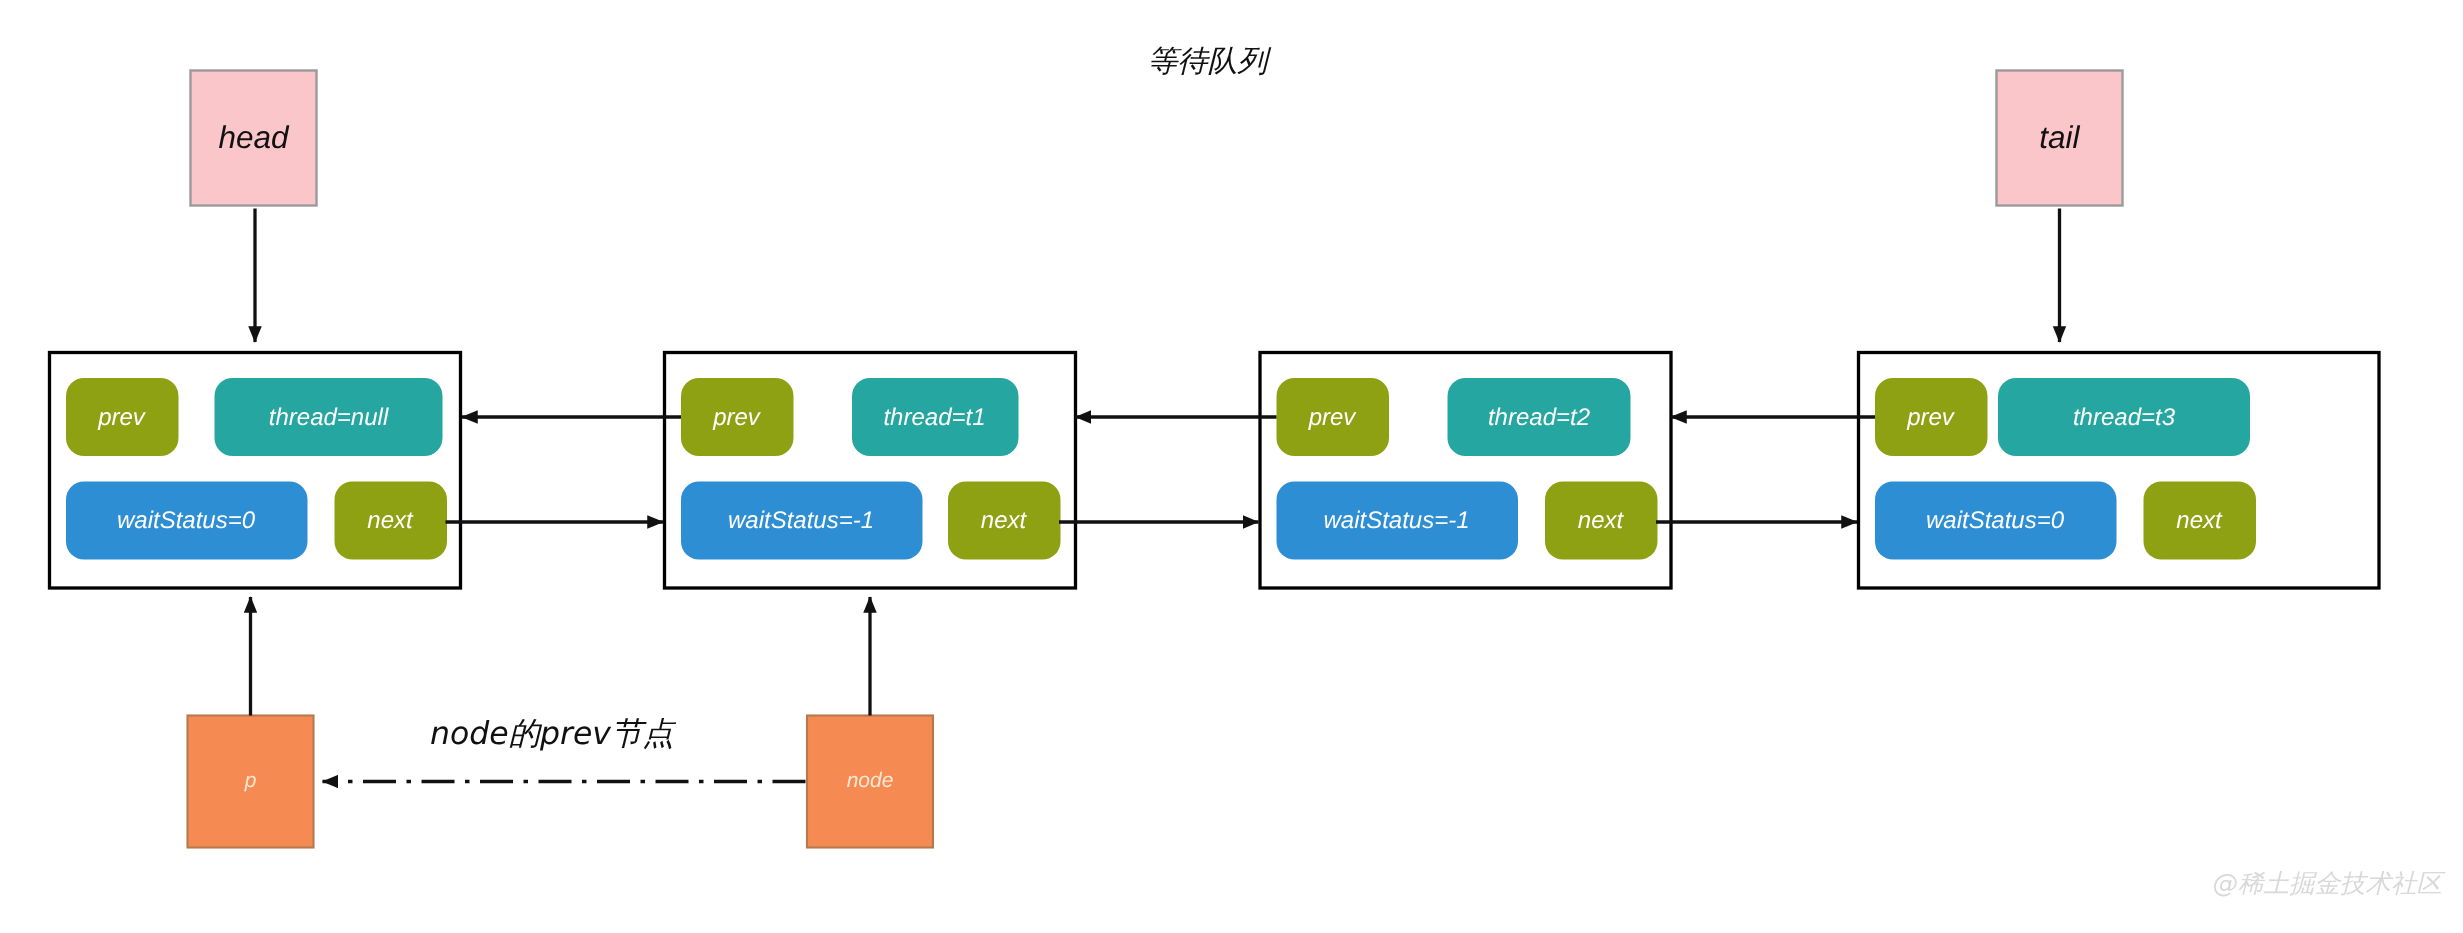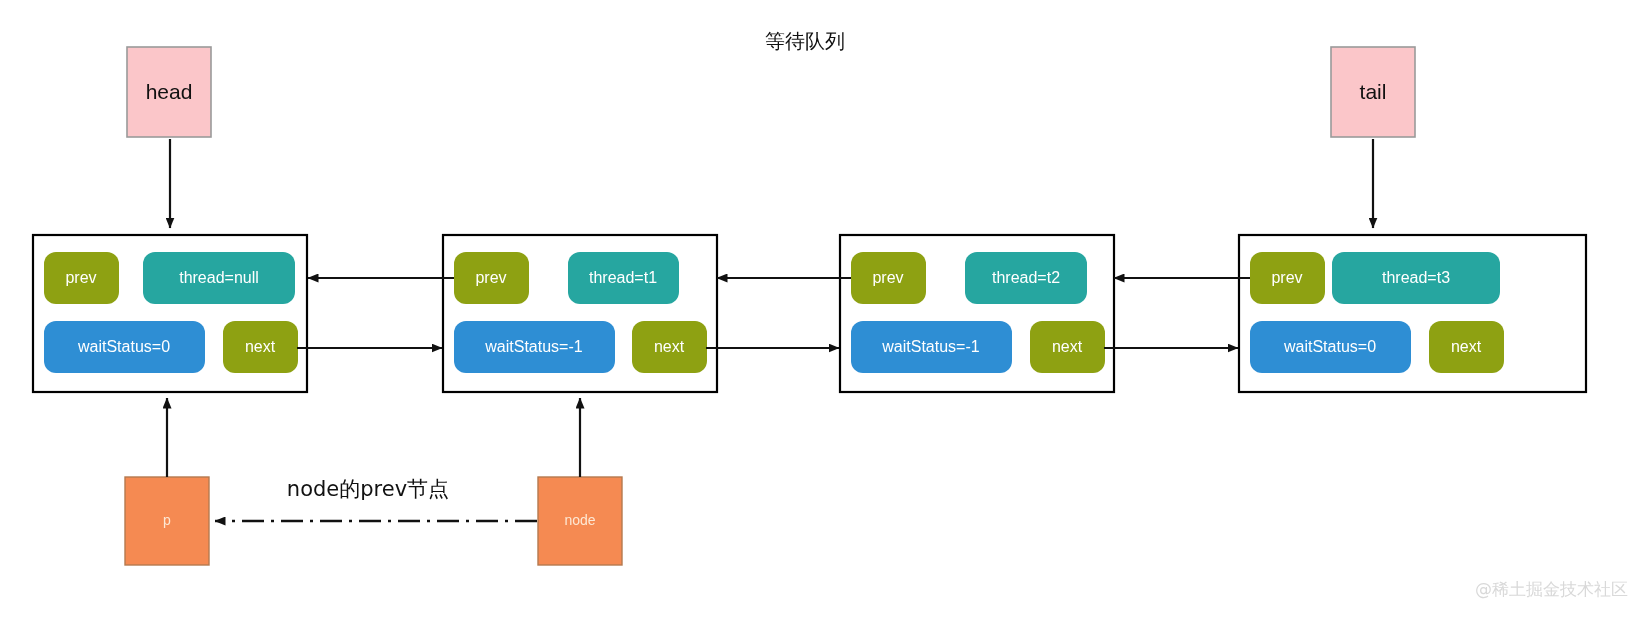--- a/index.html
+++ b/index.html
@@ -11,20 +11,21 @@
     width: 1642px;
     height: 622px;
     overflow: hidden;
     font-family: "Liberation Sans", "DejaVu Sans", sans-serif;
   }
   #diagram-root {
     position: relative;
     width: 1642px;
     height: 622px;
     background: #ffffff;
+    font-style: italic;
   }
   svg.canvas {
     position: absolute;
     top: 0;
     left: 0;
     width: 1642px;
     height: 622px;
   }
   .diagram-title {
     font-family: "DejaVu Sans", "Liberation Sans", sans-serif;

